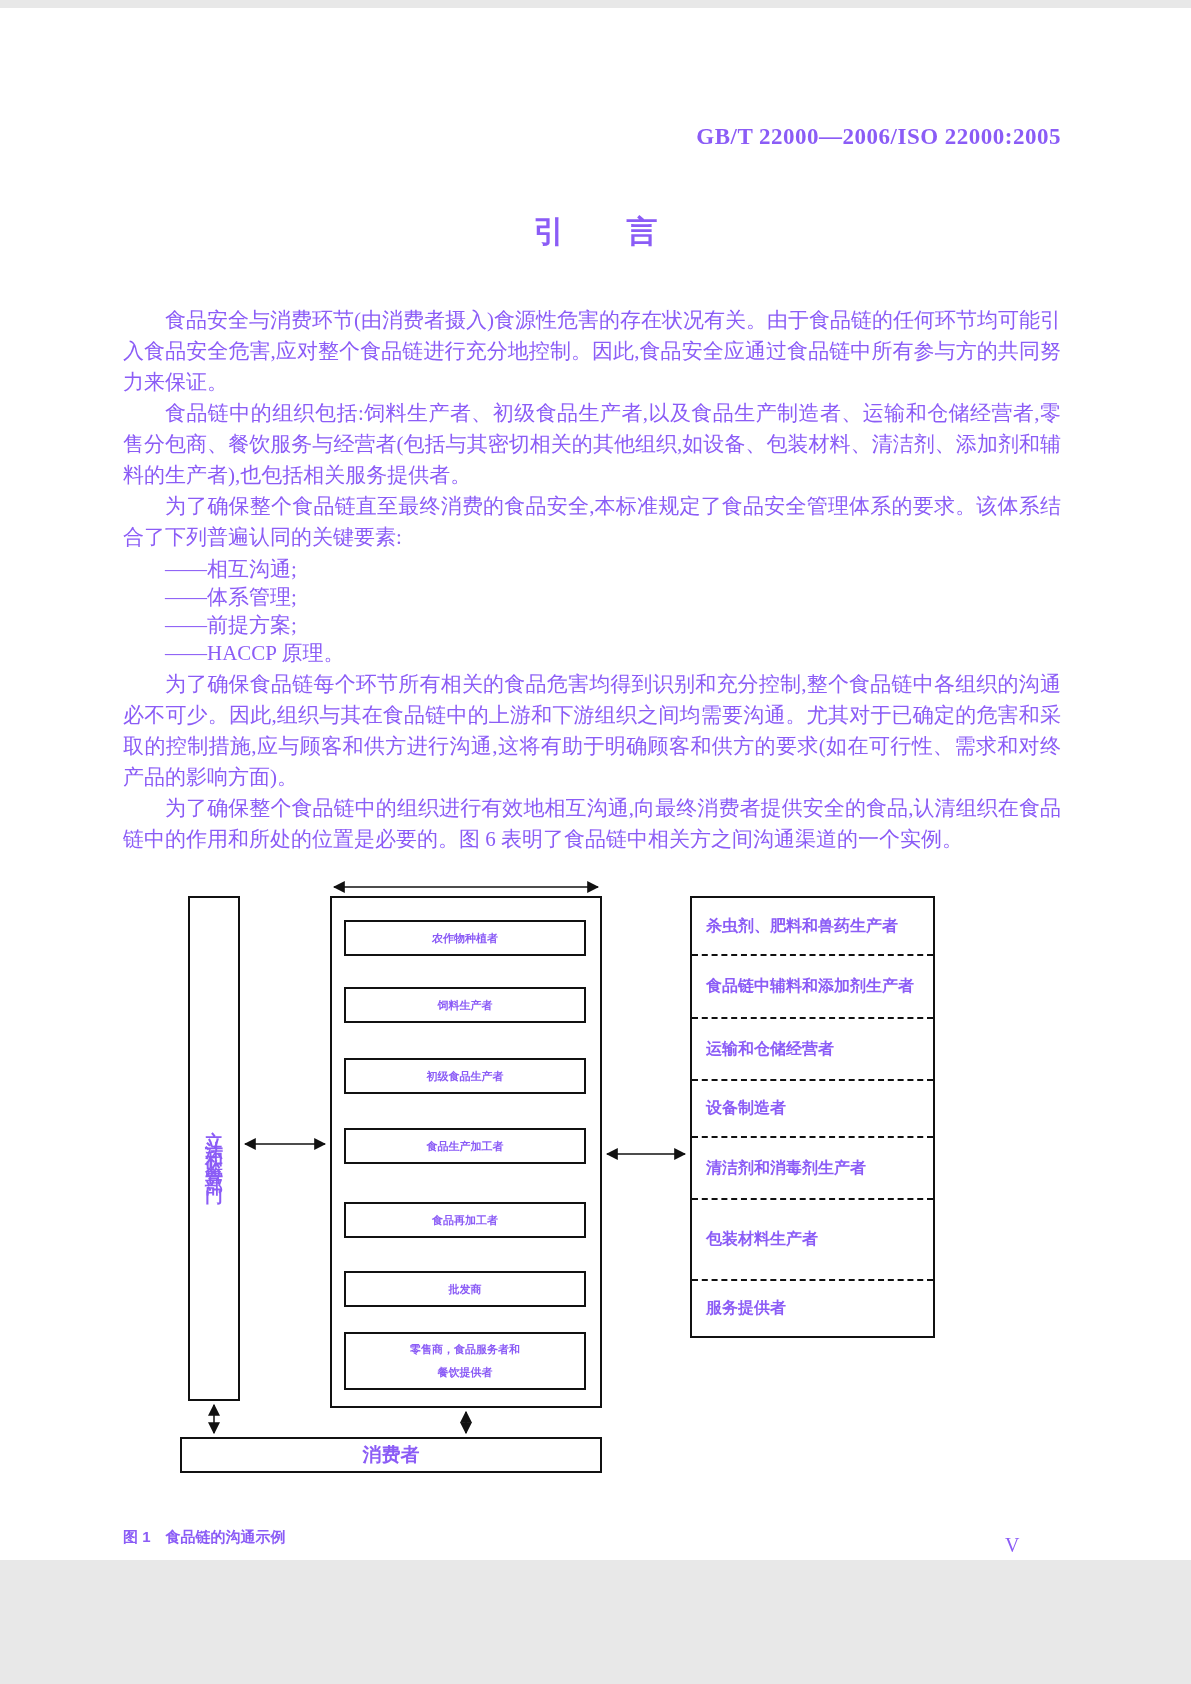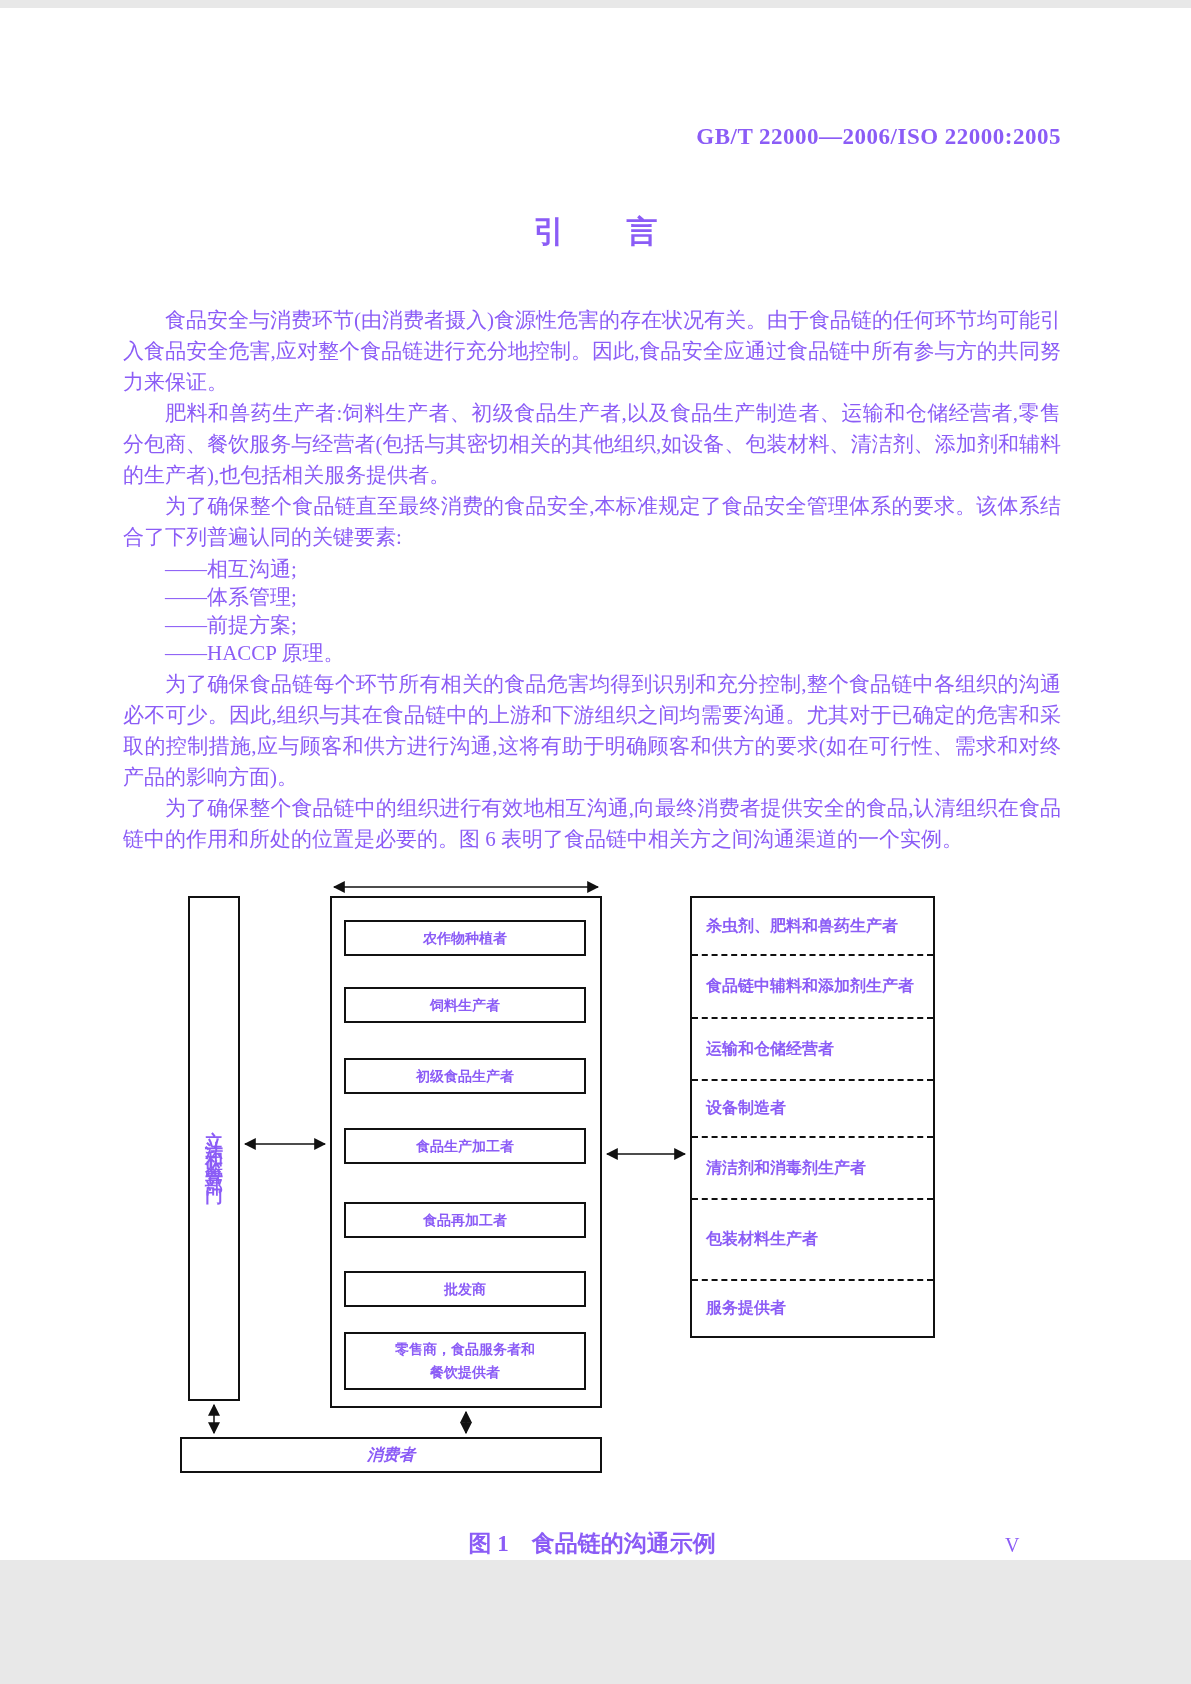--- a/index.html
+++ b/index.html
@@ -39,60 +39,60 @@
     writing-mode:vertical-lr;text-orientation:upright;
     font-family:"Liberation Sans", sans-serif;font-weight:bold;
     font-size:18px;letter-spacing:9px;
   }
   .central-box{left:330px;top:888px;width:272px;height:512px;}
   .chain-box{
     position:absolute;left:12px;width:242px;height:36px;
     border:2px solid #111;background:#fff;
     display:flex;align-items:center;justify-content:center;
     font-family:"Liberation Sans", sans-serif;font-weight:bold;
-    font-size:14px;line-height:23px;text-align:center;white-space:pre-line;
+    font-size:11px;line-height:23px;text-align:center;white-space:pre-line;
   }
   .right-box{
     left:690px;top:888px;width:245px;height:442px;
     display:flex;flex-direction:column;
   }
   .r-section{
     display:flex;align-items:center;padding-left:14px;
     font-family:"Liberation Sans", sans-serif;font-weight:bold;
     font-size:16px;
   }
   .r-section + .r-section{border-top:2px dashed #111;text-align:right;}
   .consumer-box{
     left:180px;top:1429px;width:422px;height:36px;
     display:flex;align-items:center;justify-content:center;
-    font-family:"Liberation Sans", sans-serif;font-weight:bold;font-size:16px;font-style:italic;
+    font-family:"Liberation Sans", sans-serif;font-weight:bold;font-size:19px;
   }
   .arrow-layer{position:absolute;left:0;top:0;width:1191px;height:1684px;pointer-events:none;}
   .note{position:absolute;left:160px;top:1474px;font-size:17px;}
   .caption{
-    position:absolute;left:123px;top:1520px;width:938px;text-align:center;
-    font-family:Liberation Serif, serif;font-weight:bold;font-size:23px;
+    position:absolute;left:123px;top:1520px;width:938px;text-align:left;
+    font-family:Liberation Sans, sans-serif;font-weight:bold;font-size:15px;
   }
   .page-number{
     position:absolute;left:1005px;top:1526px;
     font-family:"Liberation Serif", serif;font-size:20px;
   }
 </style>
 </head>
 <body>
 
 <div class="page">
 
   <div class="header">GB/T 22000—2006/ISO 22000:2005</div>
 
   <h1 class="title">引　　言</h1>
 
   <div class="body-text">
     <p class="para">食品安全与消费环节(由消费者摄入)食源性危害的存在状况有关。由于食品链的任何环节均可能引入食品安全危害,应对整个食品链进行充分地控制。因此,食品安全应通过食品链中所有参与方的共同努力来保证。</p>
-    <p class="para">肥料和兽药生产者:饲料生产者、初级食品生产者,以及食品生产制造者、运输和仓储经营者,零售分包商、餐饮服务与经营者(包括与其密切相关的其他组织,如设备、包装材料、清洁剂、添加剂和辅料的生产者),也包括相关服务提供者。</p>
+    <p class="para">食品链中的组织包括:饲料生产者、初级食品生产者,以及食品生产制造者、运输和仓储经营者,零售分包商、餐饮服务与经营者(包括与其密切相关的其他组织,如设备、包装材料、清洁剂、添加剂和辅料的生产者),也包括相关服务提供者。</p>
     <p class="para">为了确保整个食品链直至最终消费的食品安全,本标准规定了食品安全管理体系的要求。该体系结合了下列普遍认同的关键要素:</p>
     <div class="key-list">
       <div class="list-item">——相互沟通;</div>
       <div class="list-item">——体系管理;</div>
       <div class="list-item">——前提方案;</div>
       <div class="list-item">——HACCP 原理。</div>
     </div>
     <p class="para">为了确保食品链每个环节所有相关的食品危害均得到识别和充分控制,整个食品链中各组织的沟通必不可少。因此,组织与其在食品链中的上游和下游组织之间均需要沟通。尤其对于已确定的危害和采取的控制措施,应与顾客和供方进行沟通,这将有助于明确顾客和供方的要求(如在可行性、需求和对终产品的影响方面)。</p>
     <p class="para">为了确保整个食品链中的组织进行有效地相互沟通,向最终消费者提供安全的食品,认清组织在食品链中的作用和所处的位置是必要的。图 6 表明了食品链中相关方之间沟通渠道的一个实例。</p>
   </div>

